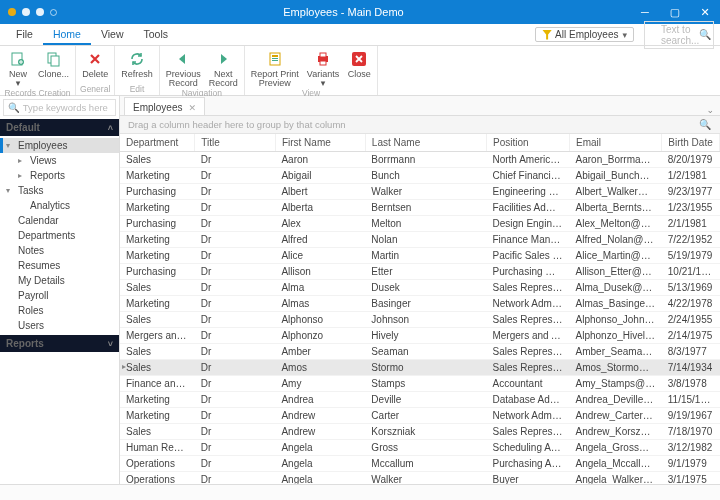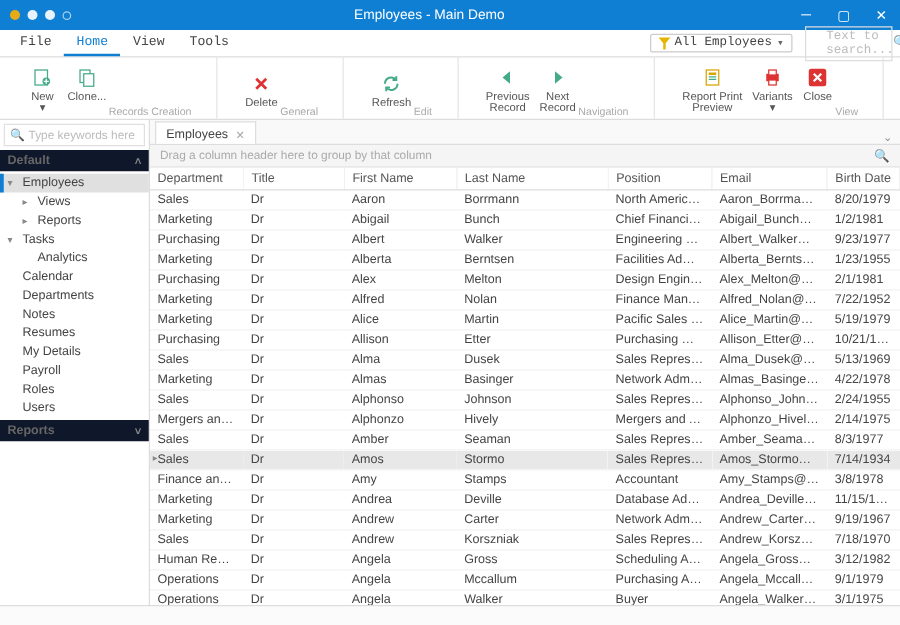--- a/index.html
+++ b/index.html
@@ -4,31 +4,31 @@
 <style>
   * { box-sizing: border-box; margin:0; padding:0; }
   html,body { width:720px; height:500px; overflow:hidden; font-family: "Segoe UI", Tahoma, sans-serif; font-size:10.5px; color:#444; }
   .titlebar { background:#0f7fd4; height:24px; display:flex; align-items:center; color:#fff; }
   .titlebar .sysicons { display:flex; gap:6px; padding-left:8px; align-items:center; }
   .sysicons span { width:8px; height:8px; border-radius:50%; background:#fff; display:inline-block; opacity:.9; }
   .sysicons span:first-child { background:#ffb000; }
   .titlebar .title { flex:1; text-align:center; font-size:11px; }
   .titlebar .winbtns { display:flex; }
   .titlebar .winbtns div { width:30px; height:24px; display:flex; align-items:center; justify-content:center; font-size:11px; }
-  .menubar { height:22px; border-bottom:1px solid #ddd; display:flex; align-items:center; padding:0 6px; gap:4px;font-family:Liberation Mono, monospace; }
+  .menubar { height:22px; border-bottom:1px solid #ddd; display:flex; align-items:center; padding:0 6px; gap:4px; }
   .menubar .menu-item { padding:3px 10px; cursor:default; }
   .menubar .menu-item.active { border-bottom:2px solid #0f7fd4; color:#0f7fd4; }
   .menubar .spacer { flex:1; }
   .menubar .filter { display:flex; align-items:center; gap:0; border:1px solid #ccc; padding:1px 6px; font-size:10px; border-radius:2px; }
   .menubar .funnel { width:10px; height:10px; background:#e7b500; clip-path: polygon(0 0,100% 0,60% 50%,60% 100%,40% 100%,40% 50%); margin-right:3px;}
   .menubar .chev { font-size:9px; color:#666; margin-left:4px;}
   .menubar .search { margin-left:6px; border:1px solid #ddd; padding:2px 16px; width:70px; color:#bbb; font-size:10px; display:flex; align-items:center;}
   .menubar .search .mag { margin-left:auto; color:#888;}
   .ribbon { height:50px; border-bottom:1px solid #ddd; display:flex; }
-  .rgroup { display:flex; flex-direction:row; align-items:center; border-right:1px solid #e5e5e5; padding:2px 20px 1px; }
+  .rgroup { display:flex; flex-direction:column; align-items:center; border-right:1px solid #e5e5e5; padding:2px 4px 1px; }
   .rgroup .btns { display:flex; gap:4px; }
   .rbtn { display:flex; flex-direction:column; align-items:center; justify-content:flex-start; min-width:28px; padding:2px 2px 0; cursor:default; }
   .rbtn .ico { width:18px; height:18px; display:flex; align-items:center; justify-content:center; font-size:14px; }
   .rbtn .lbl { font-size:9px; text-align:center; color:#555; line-height:1; margin-top:2px; }
   .rgroup .glabel { font-size:8.5px; color:#aaa; margin-top:auto; }
   .workspace { display:flex; height:calc(500px - 24px - 22px - 50px - 16px); }
   .sidebar { width:120px; border-right:1px solid #ddd; display:flex; flex-direction:column; }
   .sidebar .search { border:1px solid #e0e0e0; margin:3px; padding:2px 4px; font-size:9.5px; color:#bbb; display:flex; align-items:center;}
   .sidebar .search .mag{ margin-right:3px; color:#aaa;}
   .sidebar .sechead { background:#0f172a; padding:3px 6px; font-size:10px; font-weight:600; color:#666; display:flex; align-items:center; justify-content:space-between; }

